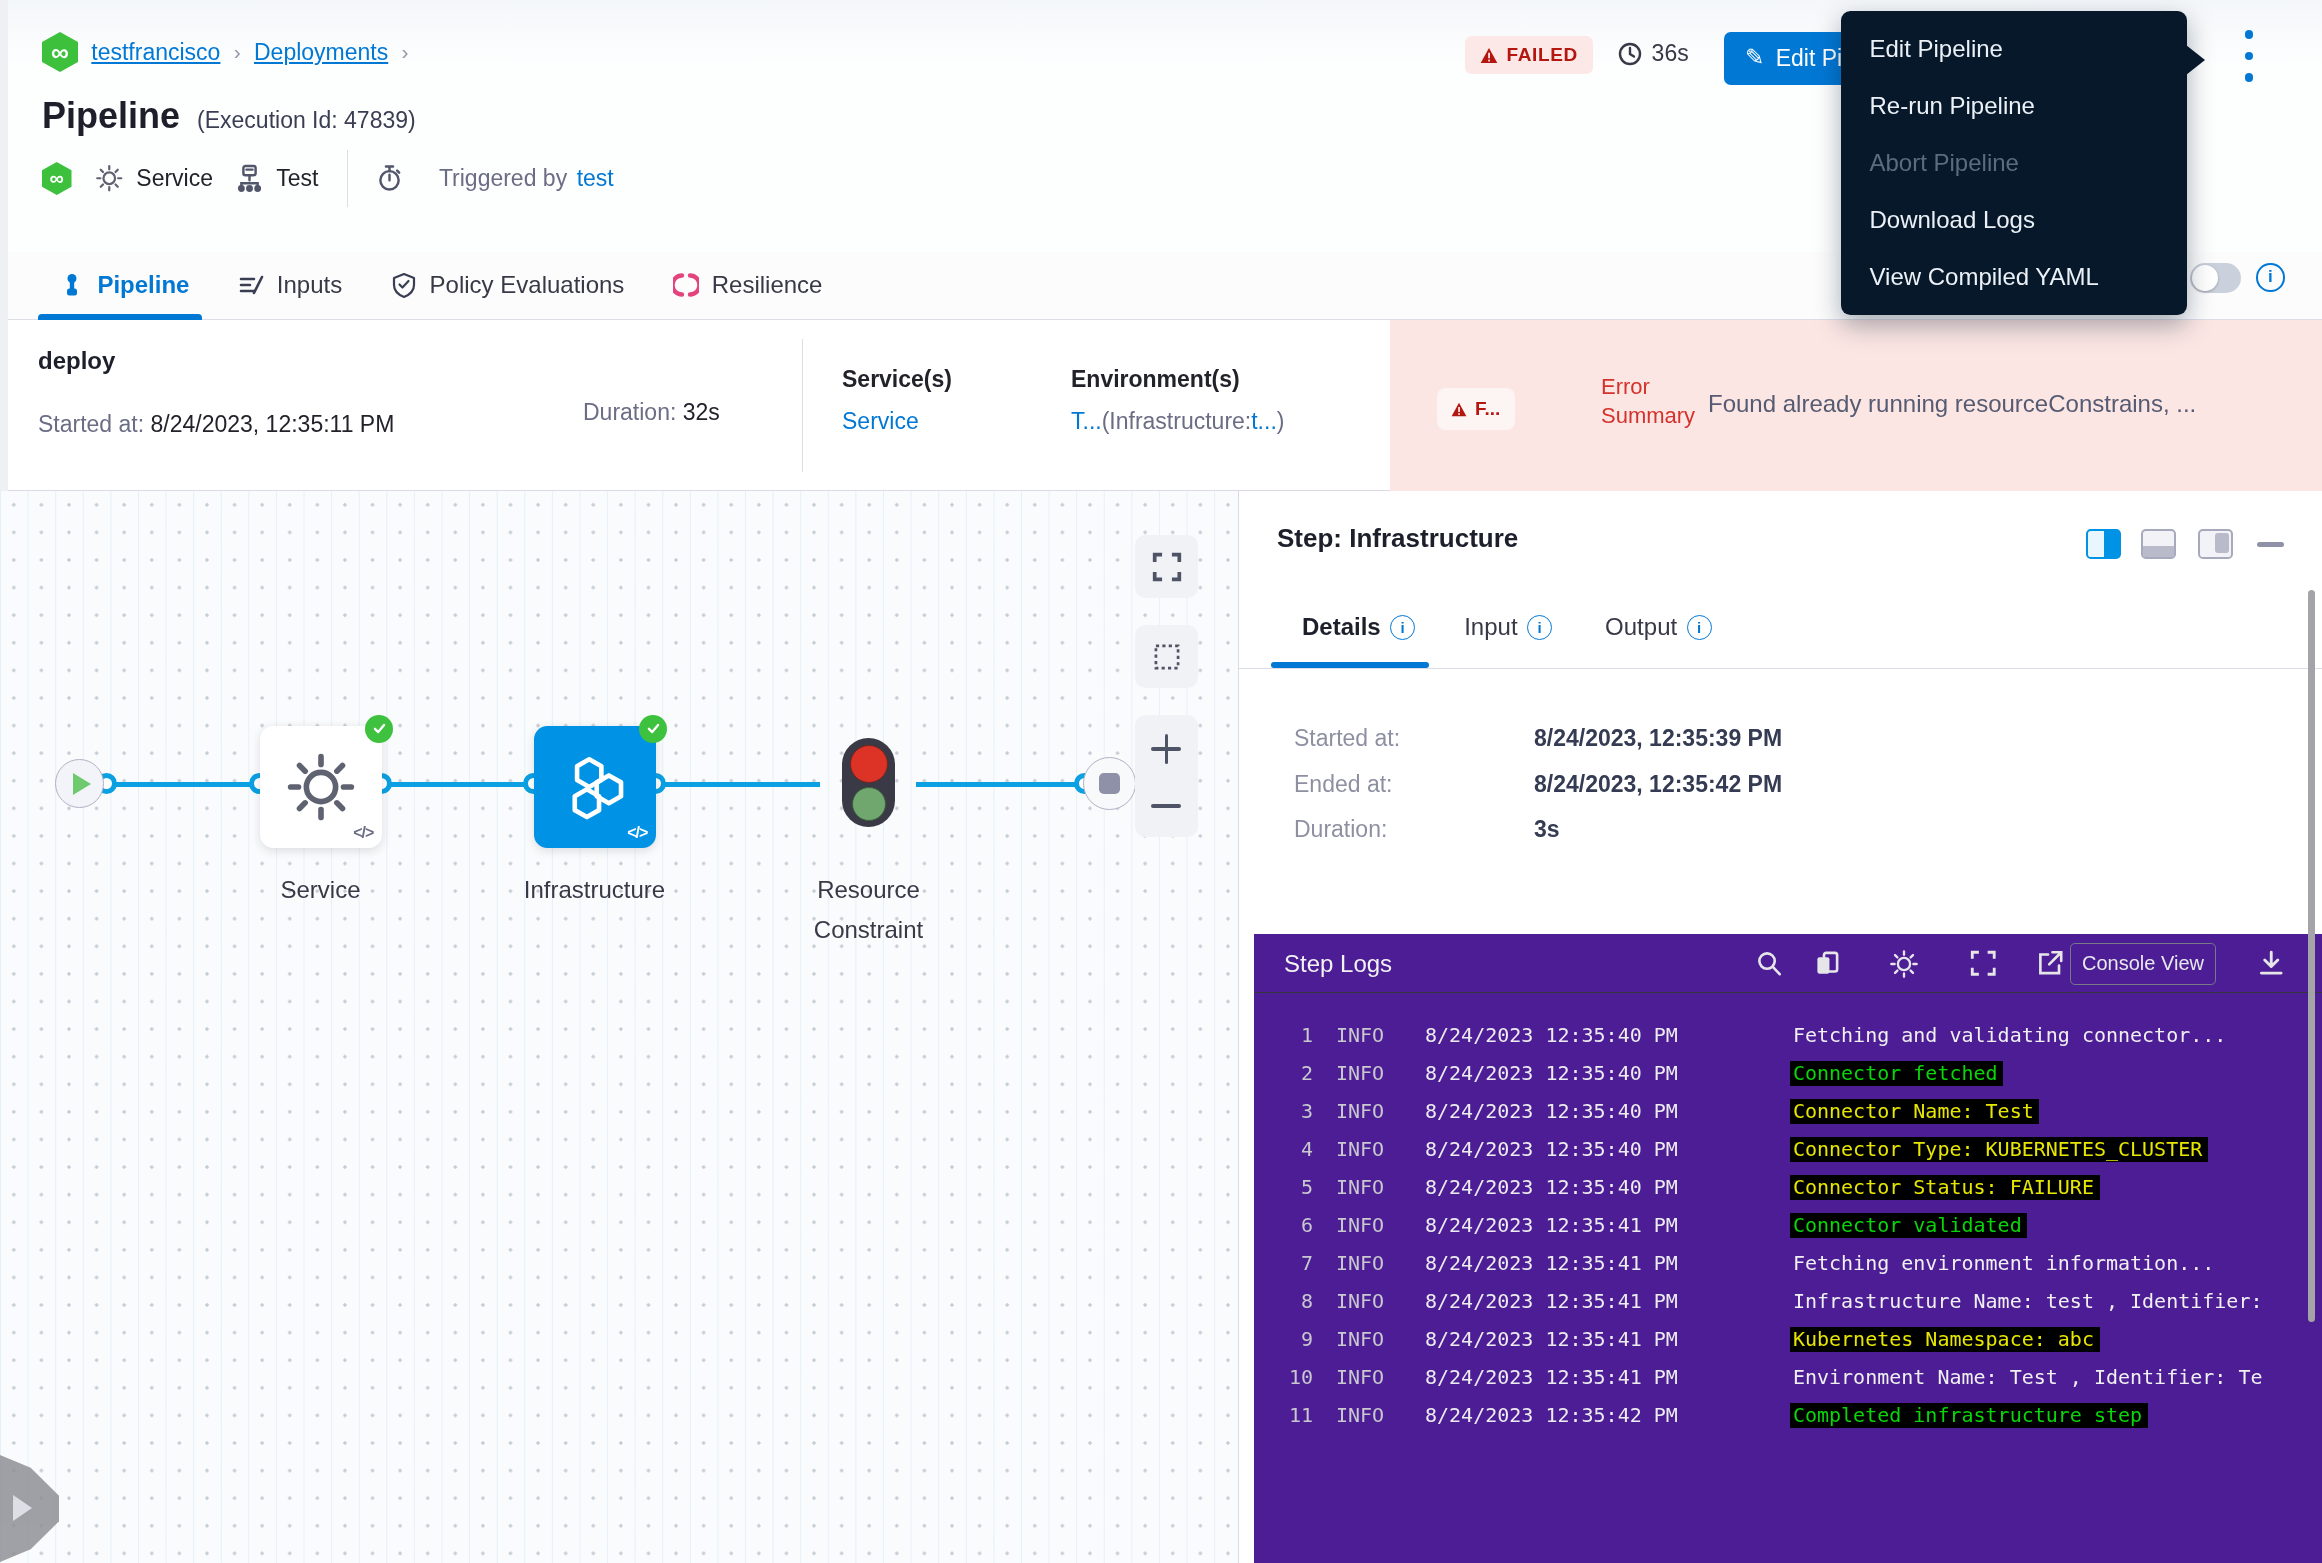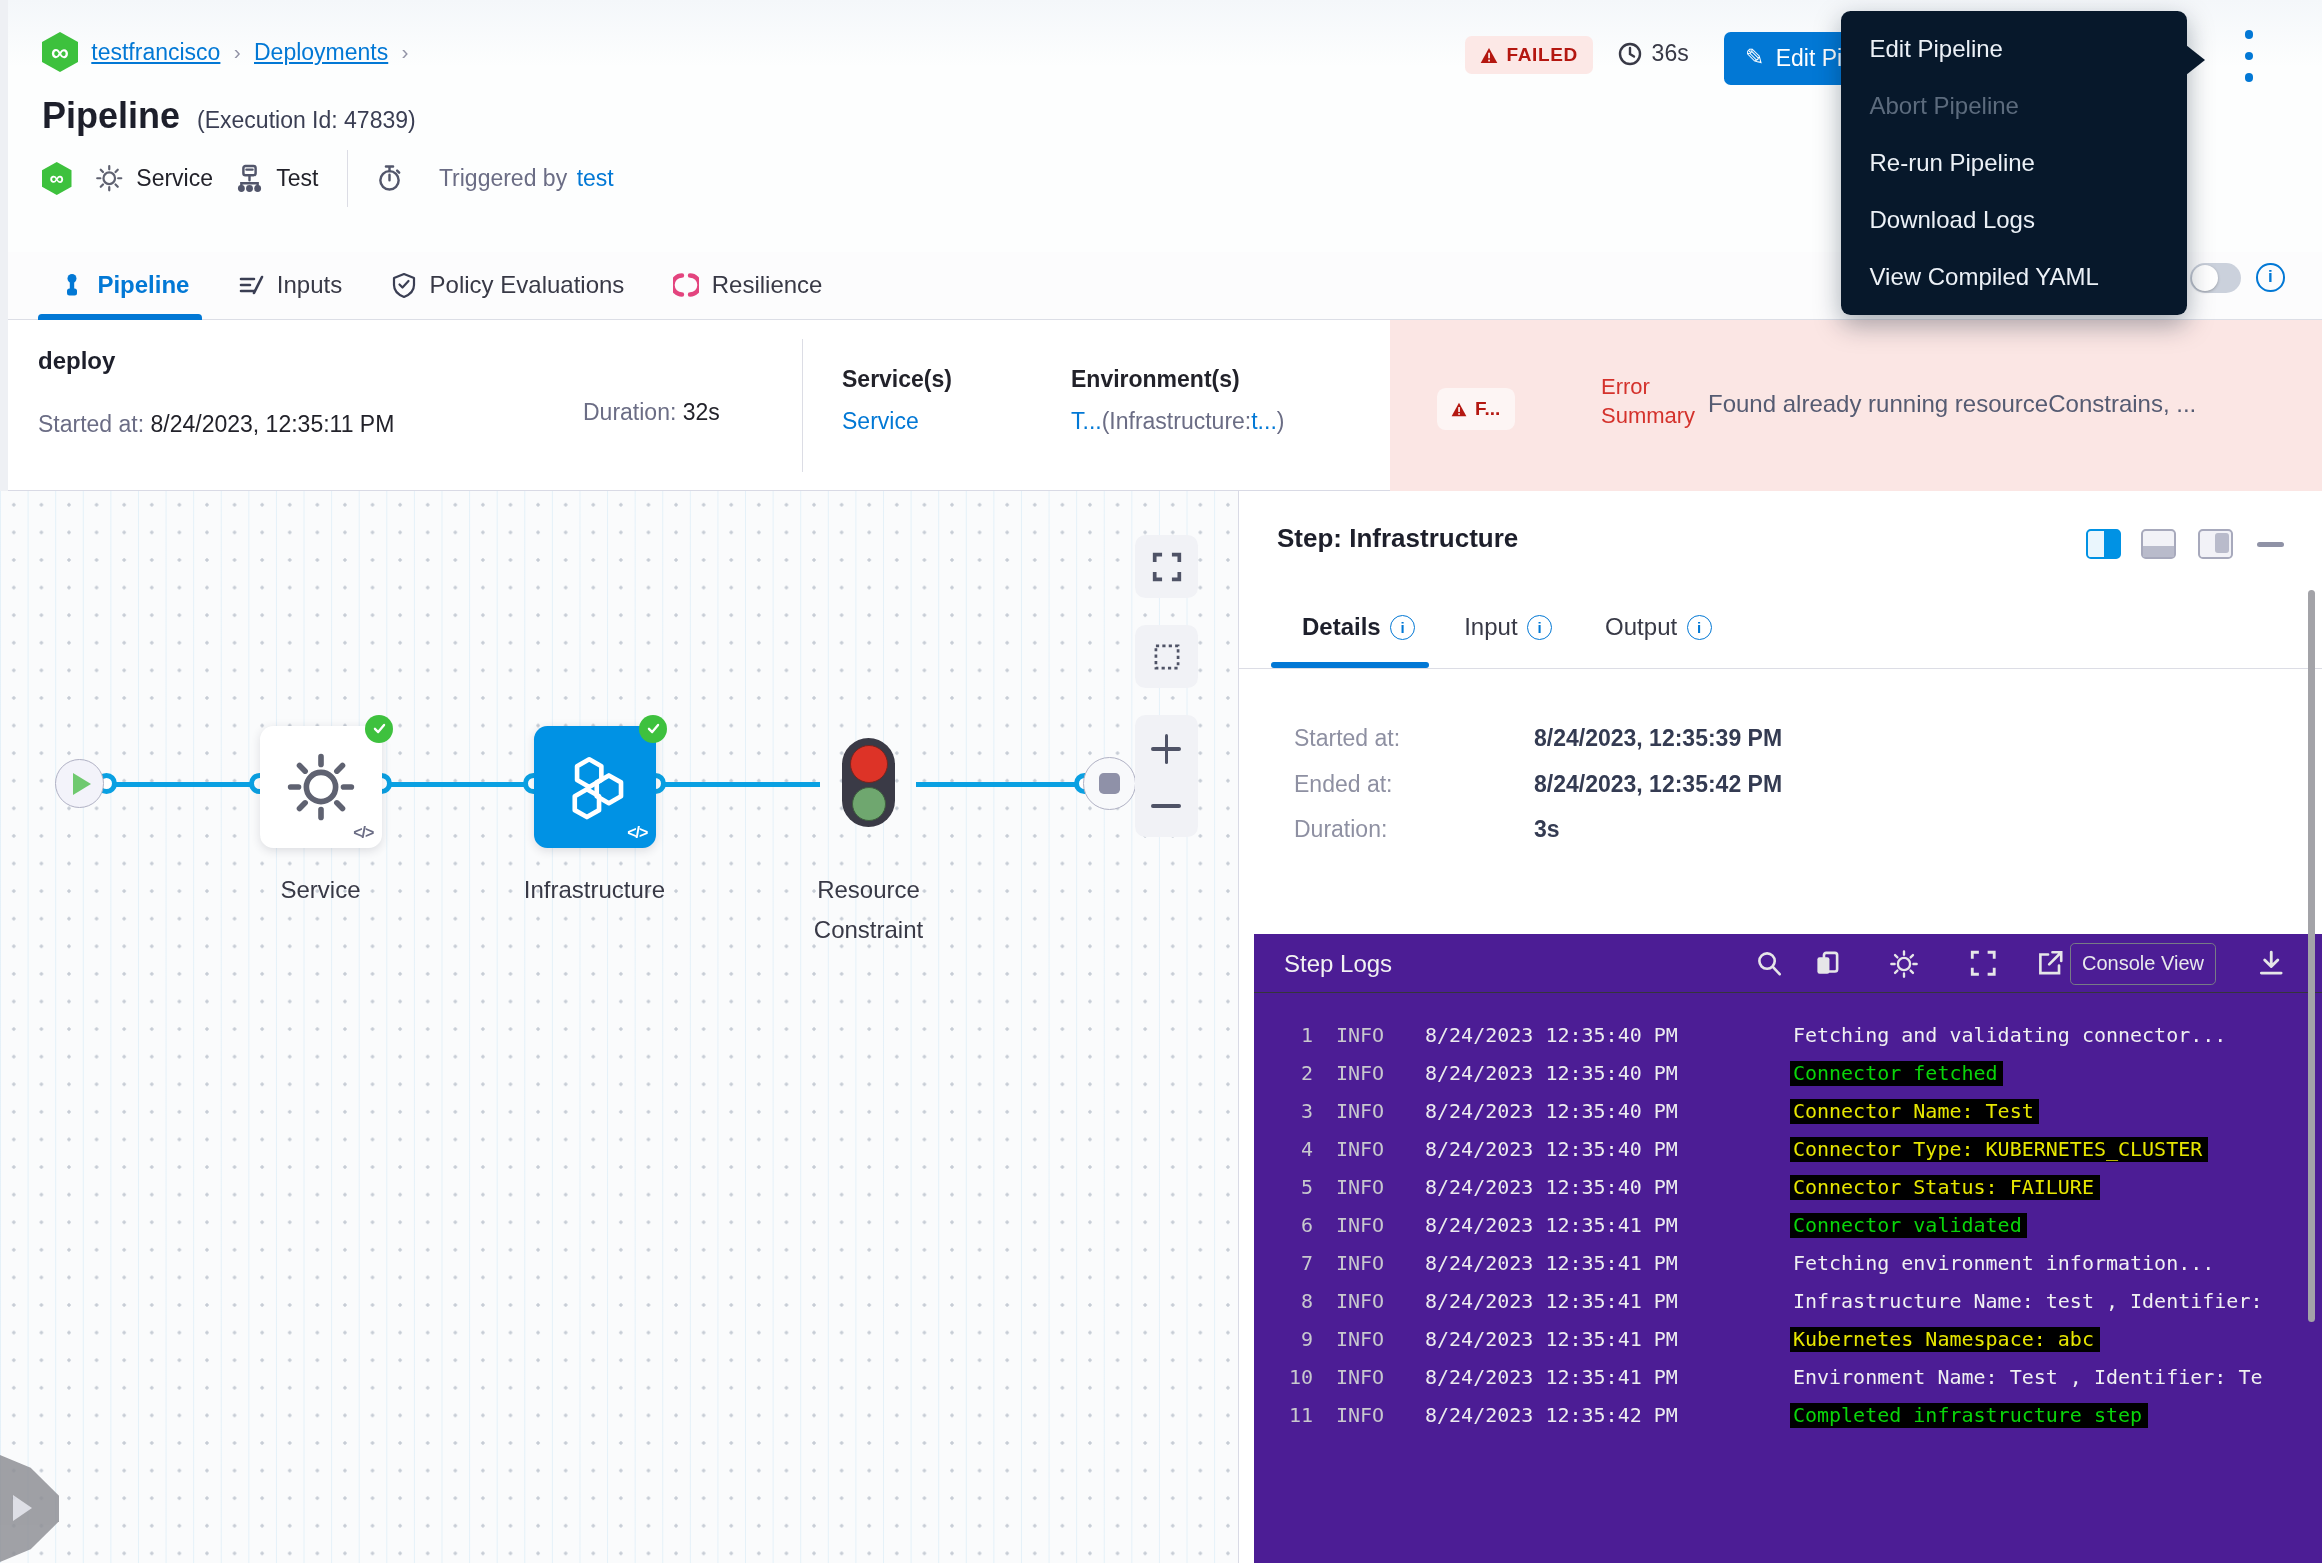--- a/index.html
+++ b/index.html
@@ -207,22 +207,22 @@
 
   <div class="kebab">
       <i></i>
       <i></i>
       <i></i>
     </div>
 </div>
 
 <div class="menu">
   <div class="menu-item">Edit Pipeline</div>
+  <div class="menu-item">Re-run Pipeline</div>
   <div class="menu-item disabled">Abort Pipeline</div>
-  <div class="menu-item">Re-run Pipeline</div>
   <div class="menu-item">Download Logs</div>
   <div class="menu-item">View Compiled YAML</div>
 </div>
 
 <div class="tabbar">
   <div class="tabs">
     <div class="tab active">
       <svg width="26" height="26" viewBox="0 0 26 26">
         <circle cx="13" cy="6.5" r="4.5" fill="#0278D5"></circle>
           <rect x="10.8" y="8" width="4.4" height="9" fill="#0278D5"></rect>

